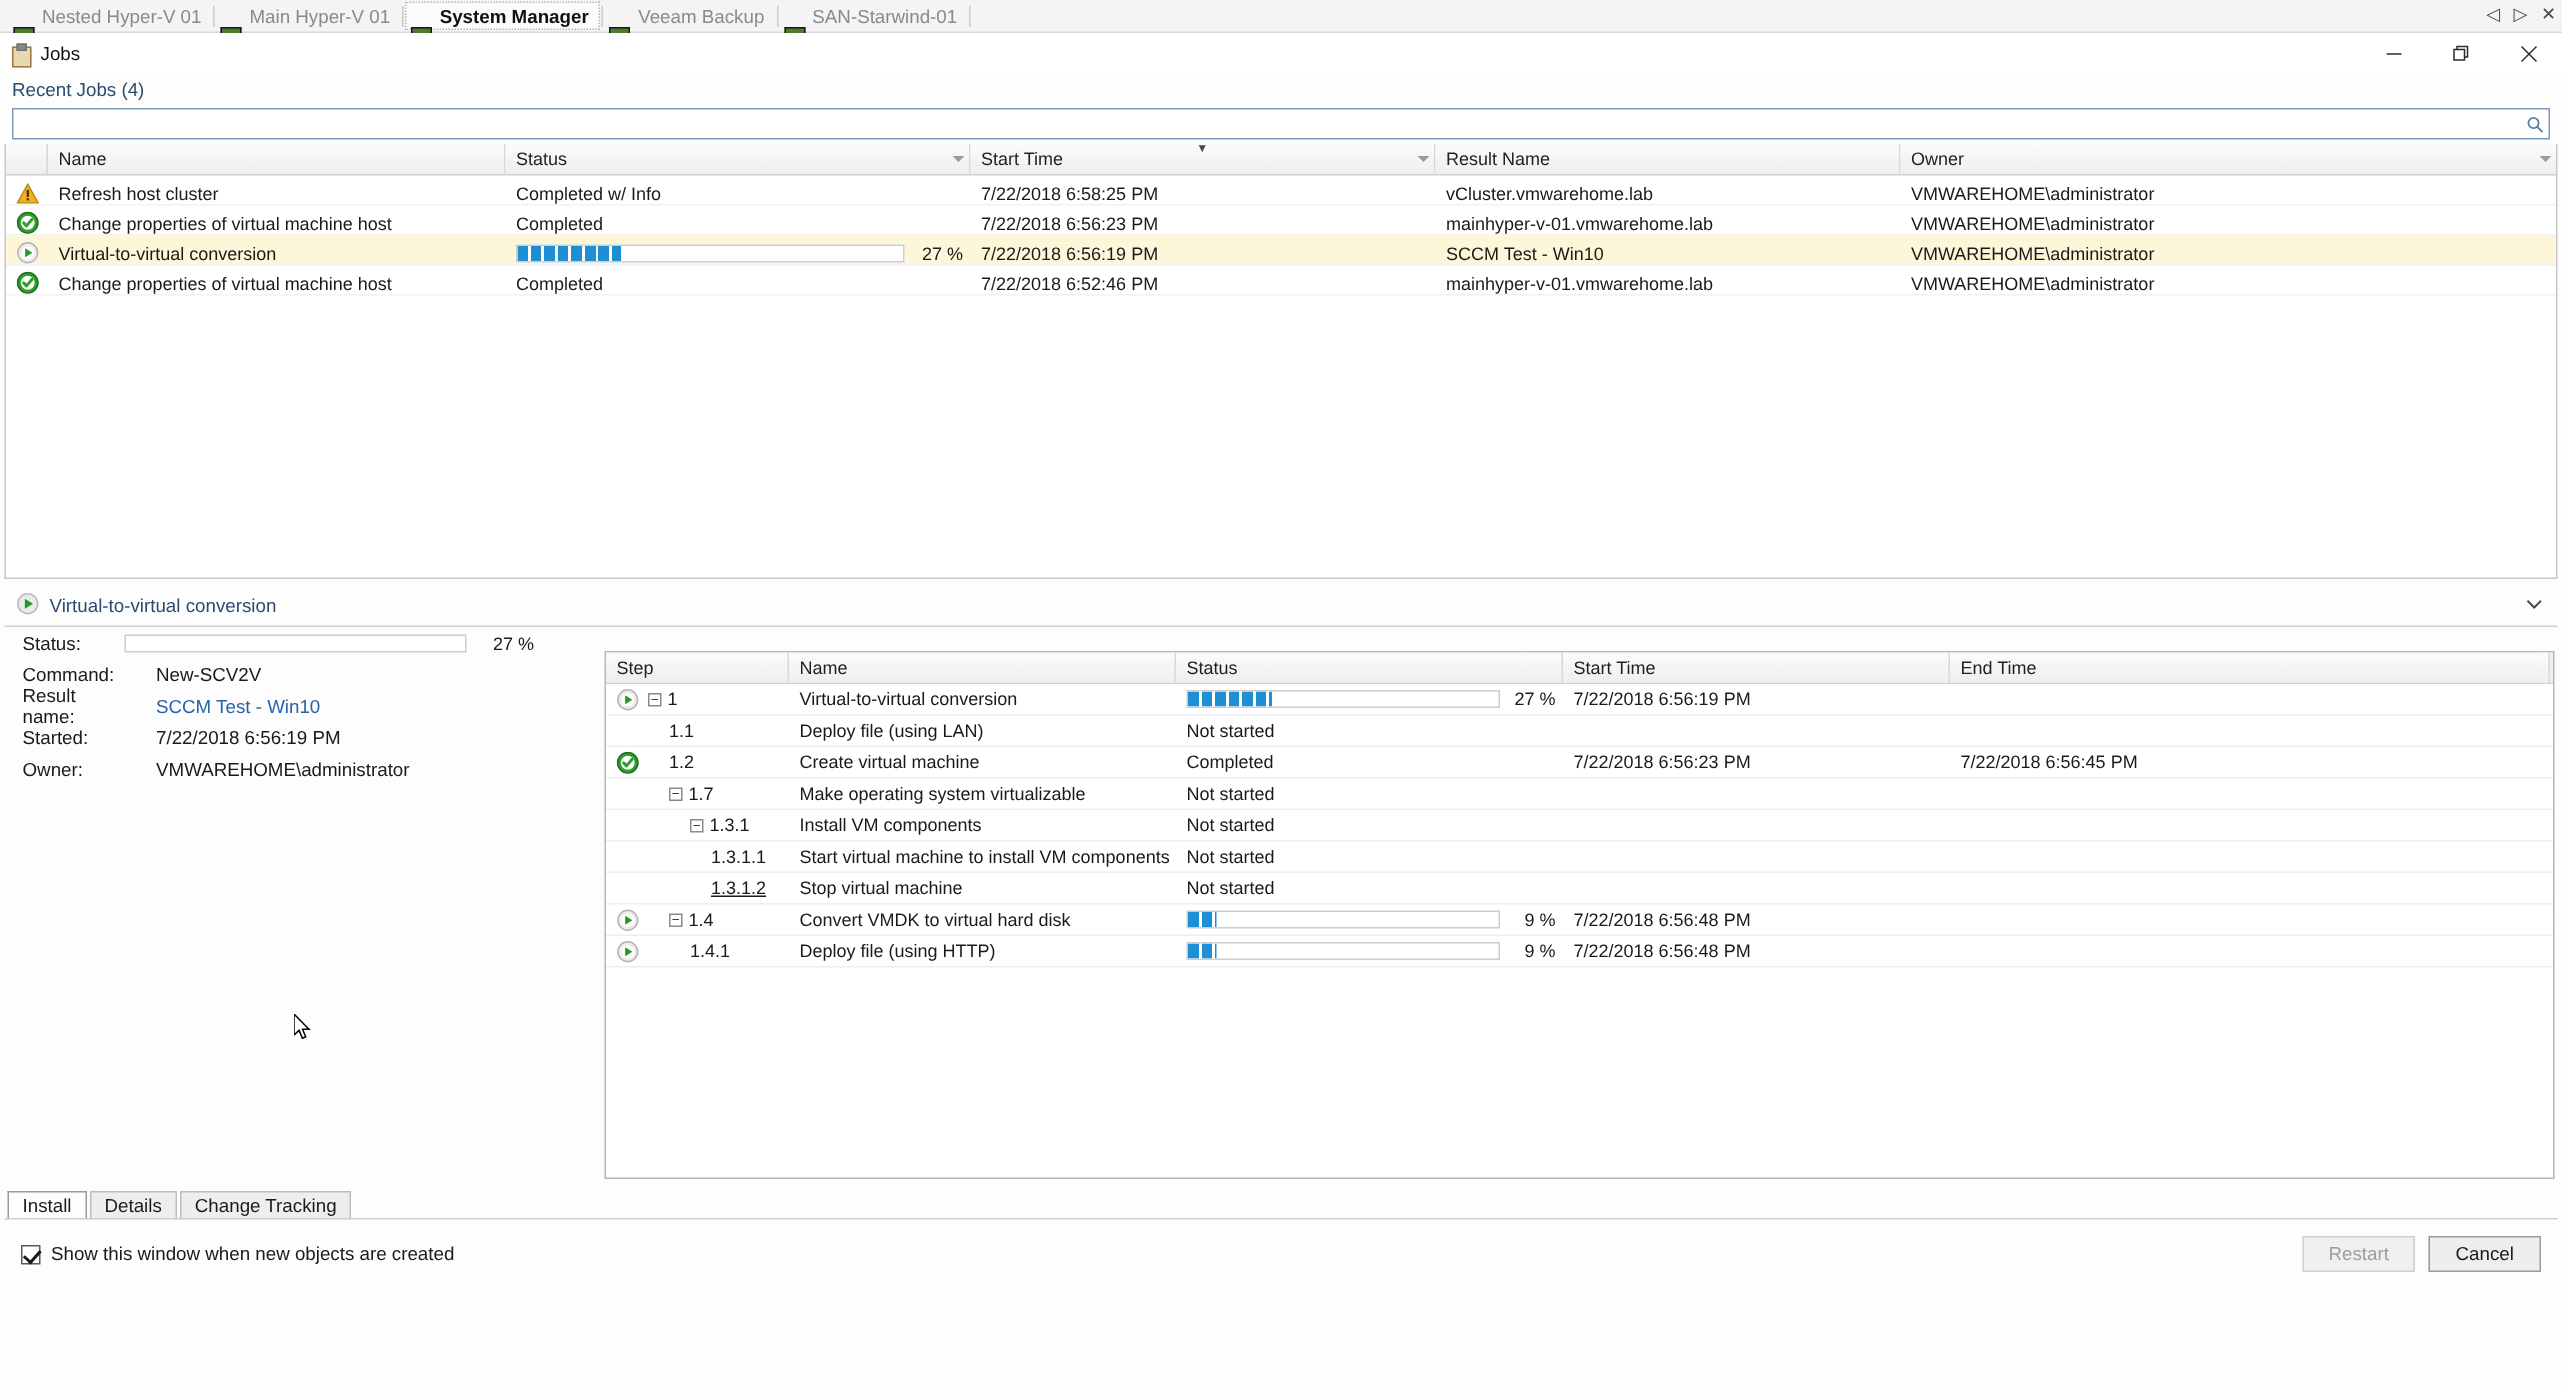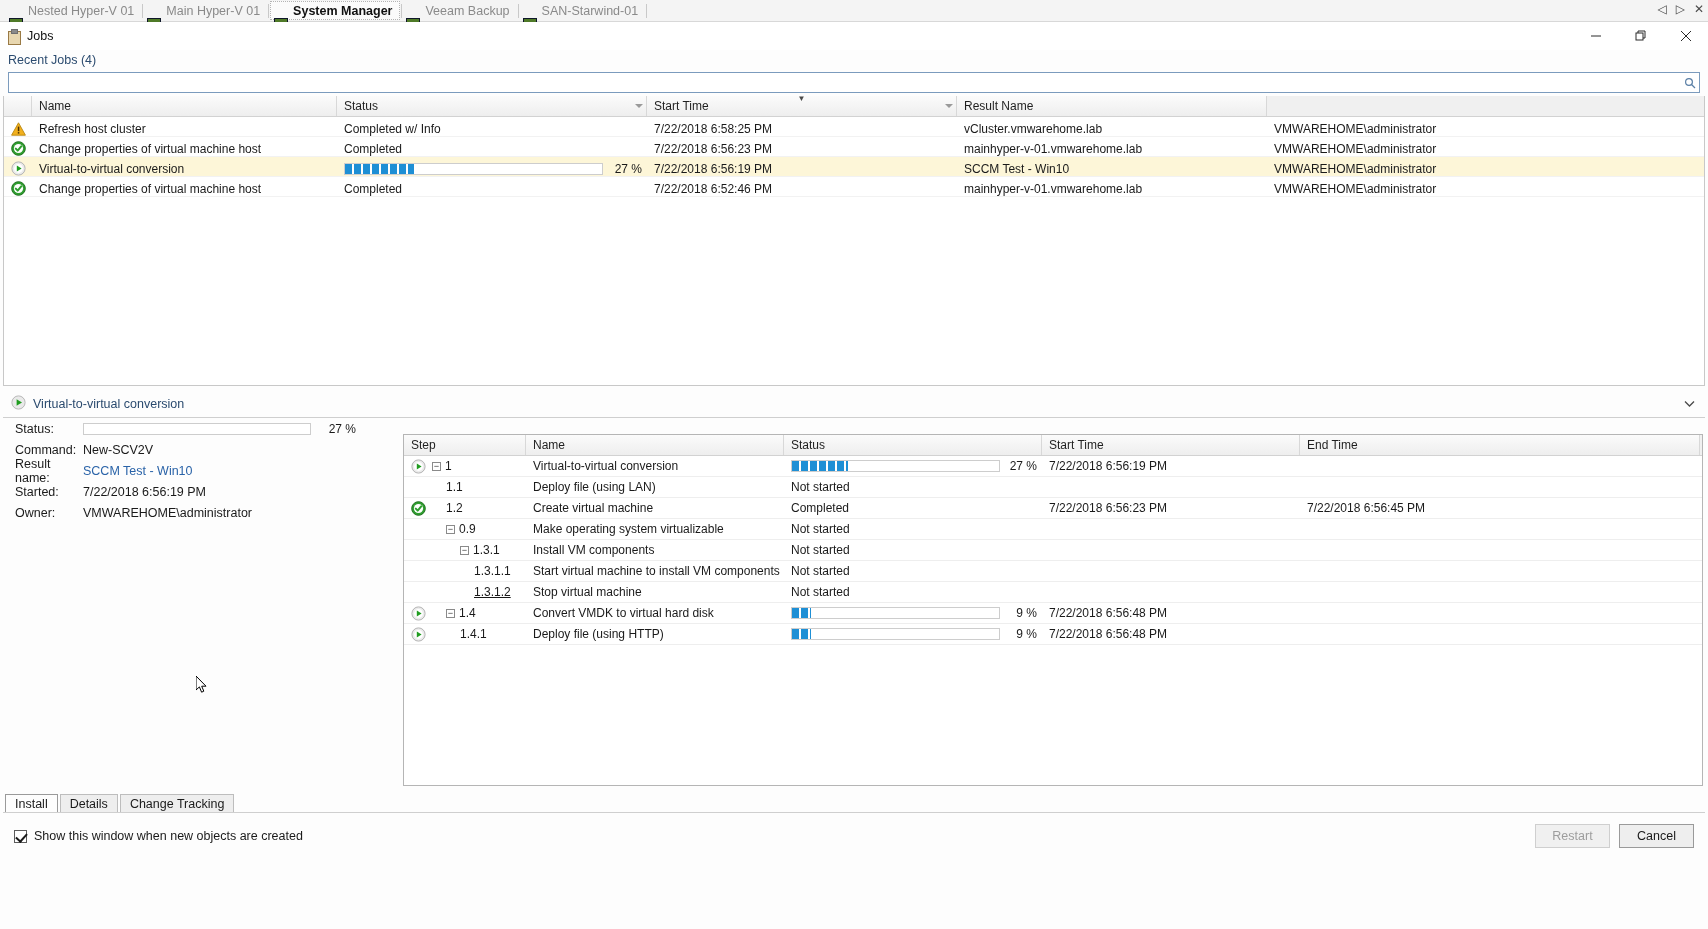--- a/index.html
+++ b/index.html
@@ -122,21 +122,21 @@
   .detail-chevron { position:absolute; right:10px; top:50%; transform:translateY(-50%); color:#4a4a4a; font-size:10px; }
 
   
   .lower {
     position:absolute; top:417px; left:3px; width:1702px; height:370px;
     border-top:1px solid #cfcfcf; background:#fdfdfd;
   }
   .sum-pane { position:absolute; left:0; top:0; width:398px; height:370px; }
   .sum-row { display:flex; align-items:center; height:21px; padding-left:12px; font-size:12.5px; }
   .sum-label { width:68px; color:#1a1a1a; flex:0 0 68px; }
-  .sum-value { color:#1a1a1a; }
+  .sum-value { color:#1a1a1a;margin-left:21px; }
   .sum-value.link { color:#2a63a8; }
 
   .steps-pane {
     position:absolute; left:400px; top:16px; width:1300px; height:352px;
     border:1px solid #b5b5b5; background:#ffffff; overflow:hidden;
   }
   .sh { display:flex; height:21px; background:#f0f0f0; border-bottom:1px solid #d2d2d2; }
   .shc {
     display:flex; align-items:center; font-size:12px; color:#1f1f1f; padding-left:7px;
     border-right:1px solid #d8d8d8; background: linear-gradient(#fbfbfb, #eeeeee);
@@ -270,20 +270,24 @@
           <span>Status</span>
           <span class="filt"></span>
         </div>
         <div class="gh" style="width: 310px; flex: 0 0 310px;">
           <span>Start Time</span>
           <span class="sortarrow">▼</span>
           <span class="filt"></span>
         </div>
         <div class="gh" style="width: 310px; flex: 0 0 310px;">
           <span>Result Name</span>
+        </div>
+        <div class="gh" style="width: 438px; flex: 0 0 438px;">
+          <span>Owner</span>
+          <span class="filt"></span>
         </div>
       </div>
     <div id="jobs-body">
         <div class="grid-row">
           <div class="ico-wrap">
             <svg width="15" height="14" viewBox="0 0 15 14">
               <polygon points="7.5,0.8 14.4,13.2 0.6,13.2" fill="#f2b01e" stroke="#b8860b" stroke-width="0.9"></polygon>
               <rect x="6.8" y="4.6" width="1.5" height="4.6" fill="#4a3000"></rect>
               <rect x="6.8" y="10.1" width="1.5" height="1.5" fill="#4a3000"></rect>
             </svg>
@@ -450,21 +454,21 @@
             <div class="sc" style="width: 258px; flex: 0 0 258px;">Create virtual machine</div>
             <div class="sc" style="width: 258px; flex: 0 0 258px;">Completed</div>
             <div class="sc" style="width: 258px; flex: 0 0 258px;">7/22/2018 6:56:23 PM</div>
             <div class="sc" style="width: 400px; flex: 0 0 400px;">7/22/2018 6:56:45 PM</div>
           </div>
           <div class="srow">
             <div class="sc" style="width: 122px; flex: 0 0 122px; padding-left: 0px;">
               <span style="width: 28px; display: flex; align-items: center; justify-content: center; flex: 0 0 28px;"></span>
               <span class="step-num" style="margin-left: 14px;">
                 <span class="expander">−</span>
-                <span>0.9</span>
+                <span>1.7</span>
               </span>
             </div>
             <div class="sc" style="width: 258px; flex: 0 0 258px;">Make operating system virtualizable</div>
             <div class="sc" style="width: 258px; flex: 0 0 258px;">Not started</div>
             <div class="sc" style="width: 258px; flex: 0 0 258px;"></div>
             <div class="sc" style="width: 400px; flex: 0 0 400px;"></div>
           </div>
           <div class="srow">
             <div class="sc" style="width: 122px; flex: 0 0 122px; padding-left: 0px;">
               <span style="width: 28px; display: flex; align-items: center; justify-content: center; flex: 0 0 28px;"></span>

